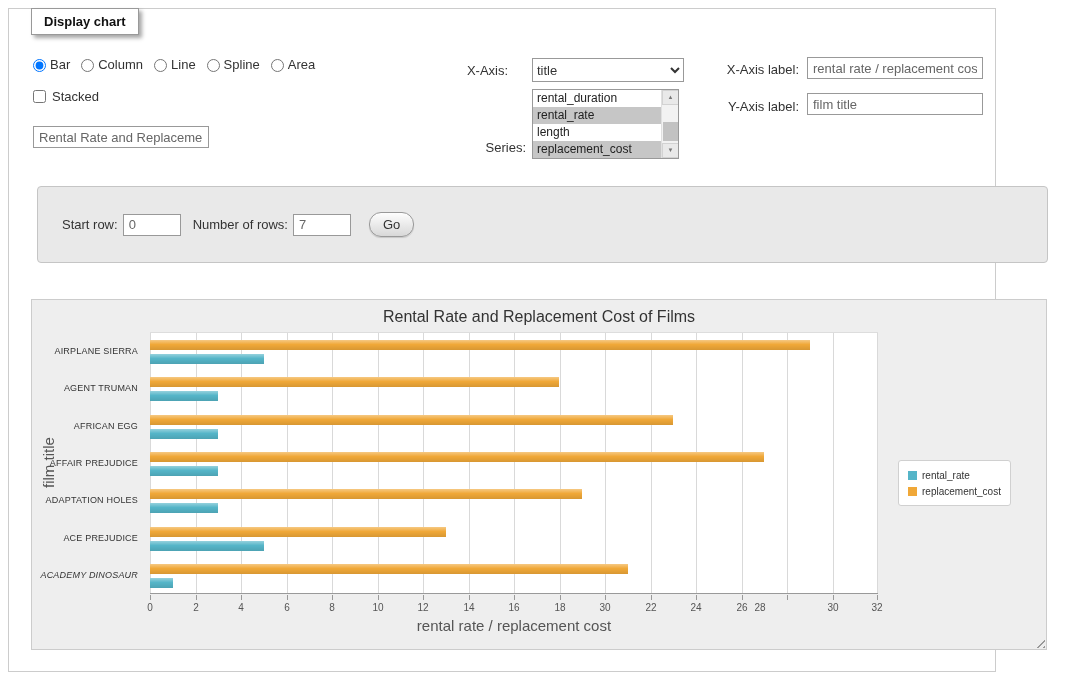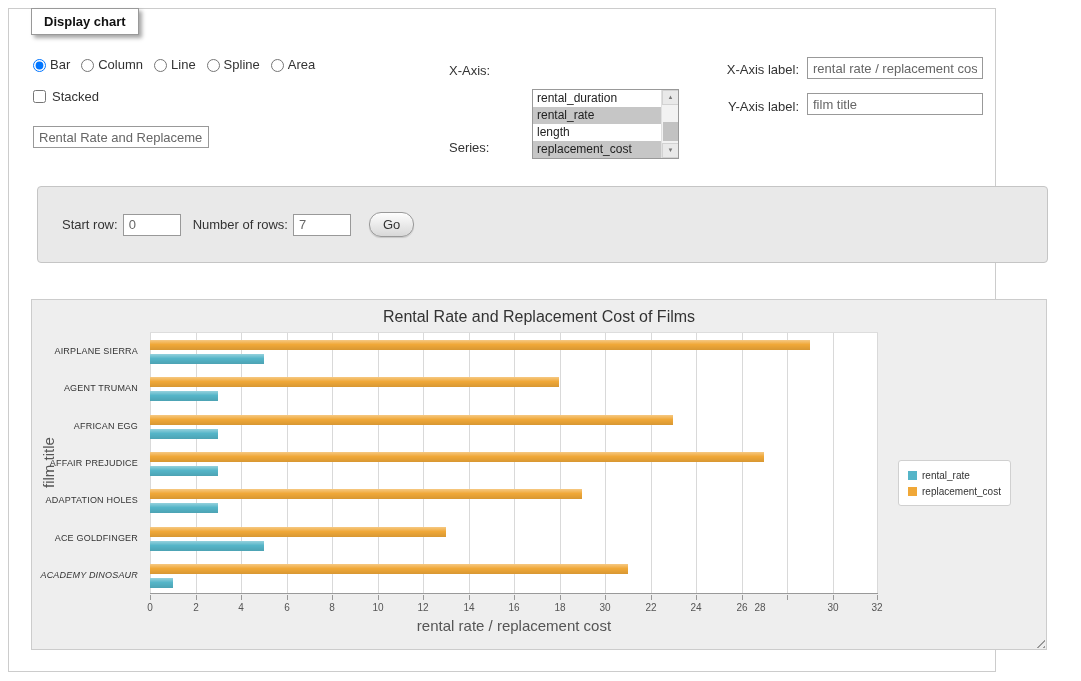--- a/index.html
+++ b/index.html
@@ -26,27 +26,27 @@
     position: absolute; left: 24px; top: 80px; display: flex; align-items: center;
     gap: 6px; font-size: 13px; color: #333; cursor: pointer;
   }
   .stacked-row input { margin: 0; }
   input[type="text"] {
     border: 1px solid #999; padding: 3px 5px; font-size: 13px; color: #666;
     font-family: "Liberation Sans", sans-serif; background: #fff;
   }
   .title-input { position: absolute; left: 24px; top: 117px; width: 176px; height: 22px; }
   .lbl { font-size: 13px; color: #333; }
-  .xaxis-lbl { position: absolute; left: 440px; top: 54px; width: 77px; text-align: left; }
+  .xaxis-lbl { position: absolute; left: 440px; top: 54px; width: 77px; text-align: center; }
   .xaxis-select {
     position: absolute; left: 523px; top: 49px; width: 152px; height: 24px;
     font-size: 13px; color: #333; border: 1px solid #999; background: #fff;
     font-family: "Liberation Sans", sans-serif;
   }
-  .series-lbl { position: absolute; left: 440px; top: 131px; width: 77px; text-align: left; }
+  .series-lbl { position: absolute; left: 440px; top: 131px; width: 77px; text-align: right; }
   .series-list {
     position: absolute; left: 523px; top: 80px; width: 147px; height: 70px;
     border: 1px solid #999; background: #fff; display: flex; overflow: hidden;
   }
   .series-items { flex: 1; overflow: hidden; }
   .series-item { height: 17px; line-height: 17px; font-size: 12px; color: #222; padding: 0 4px; white-space: nowrap; cursor: default; }
   .series-item.selected { background: #c6c6c6; }
   .series-scrollbar { width: 17px; background: #f2f2f2; border-left: 1px solid #e0e0e0; position: relative; }
   .sb-btn {
     position: absolute; left: 0; width: 17px; height: 15px; background: #e9e9e9;
@@ -141,20 +141,23 @@
     </div>
 
   <label class="stacked-row">
     <input type="checkbox" id="stackedCb" style="">
     <span>Stacked</span>
   </label>
 
   <input type="text" class="title-input" value="Rental Rate and Replacement Cost of Films" style="">
 
   <span class="lbl xaxis-lbl">X-Axis:</span>
+  <select class="xaxis-select">
+    <option>title</option>
+  </select>
 
   <span class="lbl series-lbl">Series:</span>
   <div class="series-list">
     <div class="series-items" id="seriesItems">
         <div class="series-item">rental_duration</div>
         <div class="series-item selected">rental_rate</div>
         <div class="series-item">length</div>
         <div class="series-item selected">replacement_cost</div>
       </div>
     <div class="series-scrollbar">
@@ -181,21 +184,21 @@
 
   <div class="chart-panel">
     <div class="chart-title">Rental Rate and Replacement Cost of Films</div>
     <div class="yaxis-title">film title</div>
     <div class="cat-labels" id="catLabels">
         <div class="cat-label" style="top: 14px;">AIRPLANE SIERRA</div>
         <div class="cat-label" style="top: 51px; text-align: right;">AGENT TRUMAN</div>
         <div class="cat-label" style="top: 89px;">AFRICAN EGG</div>
         <div class="cat-label" style="top: 126px;">AFFAIR PREJUDICE</div>
         <div class="cat-label" style="top: 163px;">ADAPTATION HOLES</div>
-        <div class="cat-label" style="top: 201px;">ACE GOLDFINGER</div>
+        <div class="cat-label" style="top: 201px;">ACE PREJUDICE</div>
         <div class="cat-label" style="top: 238px; font-style: italic;">ACADEMY DINOSAUR</div>
       </div>
     <div class="plot" id="plot">
         <div class="gridline" style="left: 0px;"></div>
         <div class="gridline" style="left: 46px;"></div>
         <div class="gridline" style="left: 91px;"></div>
         <div class="gridline" style="left: 137px;"></div>
         <div class="gridline" style="left: 182px;"></div>
         <div class="gridline" style="left: 228px;"></div>
         <div class="gridline" style="left: 273px;"></div>

